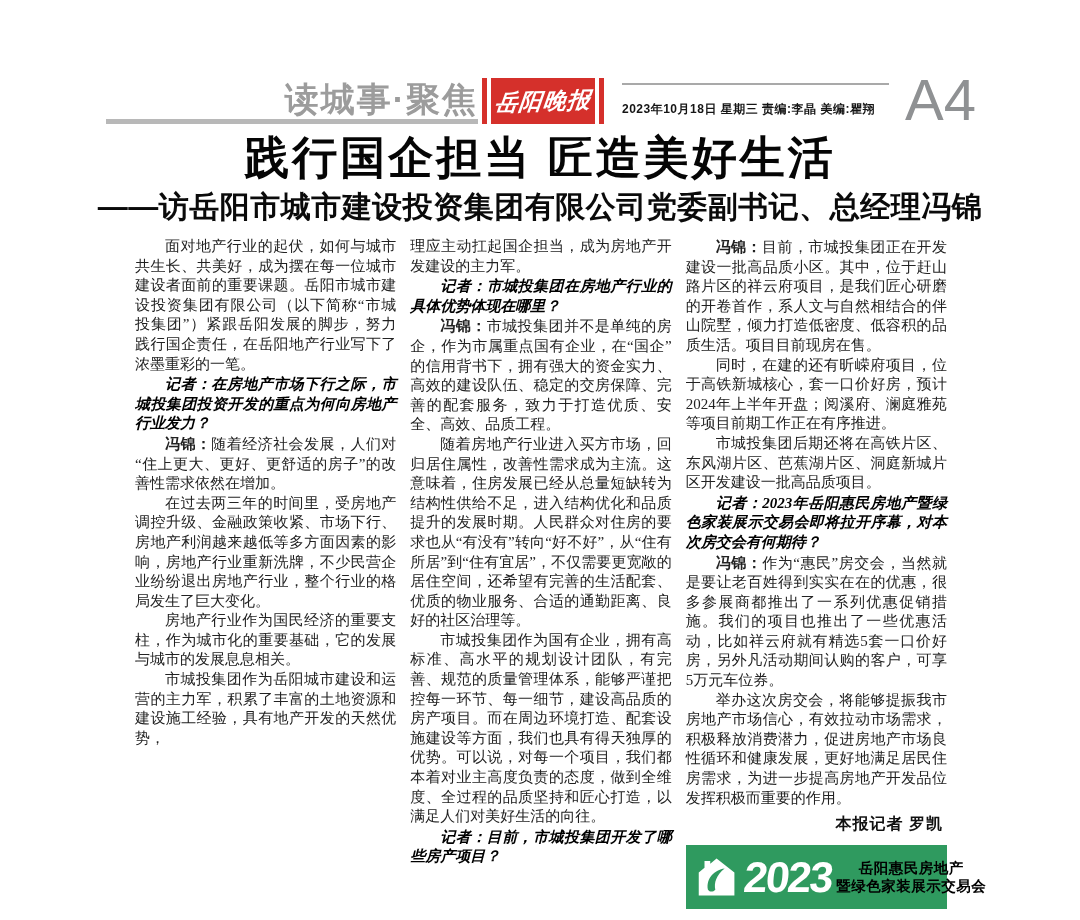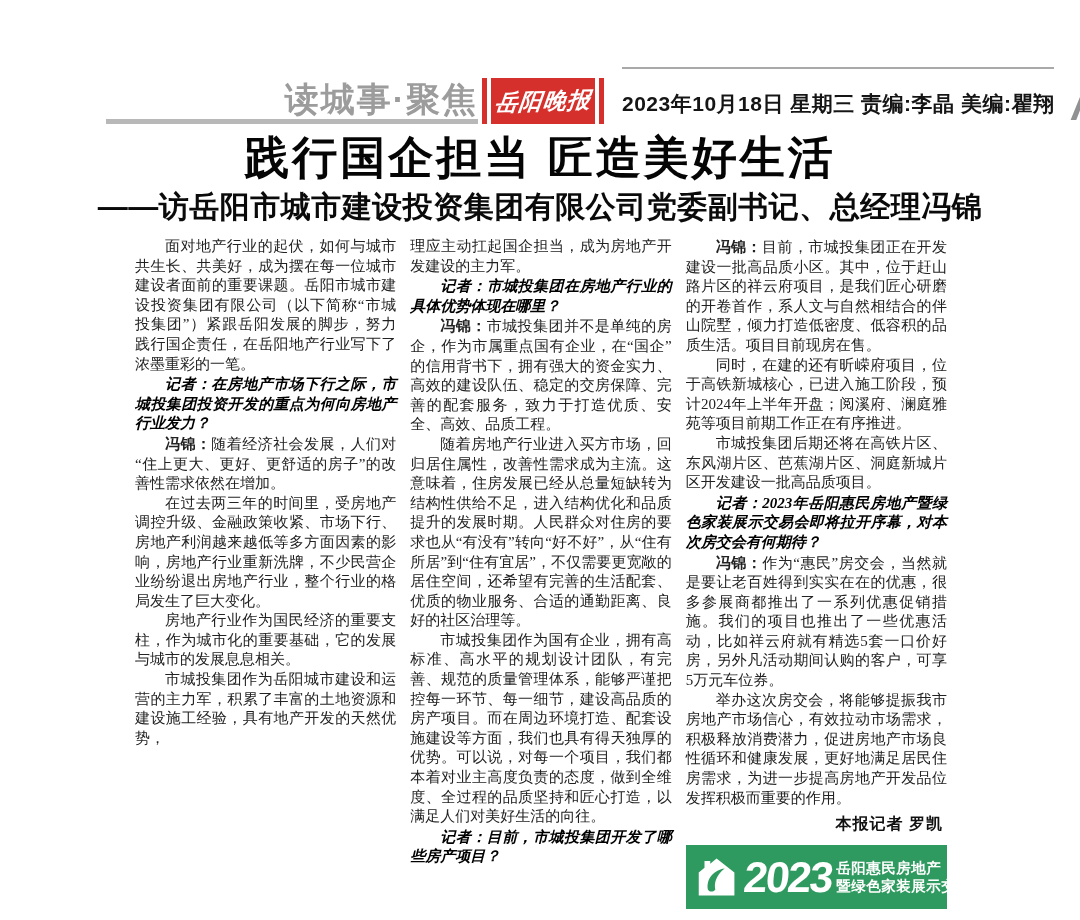--- a/index.html
+++ b/index.html
@@ -35,22 +35,22 @@
     width:104px;height:46px;background:#d5302b;color:#ffffff;
     display:flex;align-items:center;justify-content:center;
     font-family:"Liberation Serif",serif;font-weight:bold;font-style:italic;
     font-size:23px;letter-spacing:1px;
     transform:none;flex:0 0 auto;
   }
   .logo-box span{display:inline-block;transform:skewX(-8deg) rotate(-2deg);}
   .date-block{
     flex:1;margin-left:14px;
     border-top:2px solid #a9a9a9;
-    padding-top:21px;padding-bottom:6px;
-    font-size:21px;color:#151515;font-weight:bold;
+    padding-top:16px;padding-bottom:6px;
+    font-size:12px;color:#151515;font-weight:bold;
     white-space:nowrap;letter-spacing:0.5px;
   }
   .page-no{
     font-size:58px;color:#8f9193;line-height:0.85;
     margin-left:16px;font-weight:500;flex:0 0 auto;
   }
 
   
   .headline-wrap{
     position:absolute;top:131px;left:50px;right:50px;text-align:center;
@@ -100,22 +100,22 @@
     box-sizing:border-box;width:100%;
   }
   .banner svg{flex:0 0 auto;display:block;}
   .banner-year{
     color:#ffffff;font-size:43px;font-weight:bold;line-height:1;
     letter-spacing:-2px;display:inline-block;transform:skewX(-6deg);
     flex:0 0 auto;
   }
   .banner-lines{
     display:flex;flex-direction:column;justify-content:center;
-    color:#ffffff;font-weight:bold;line-height:1.25;
-    font-size:14.5px;letter-spacing:0.5px;white-space:nowrap;
+    color:#000000;font-weight:bold;line-height:1.25;
+    font-size:14.5px;letter-spacing:0.5px;white-space:nowrap;text-align:center;
   }
 </style>
 </head>
 <body>
 
 <div class="page">
 
   <div class="masthead">
     <div class="mast-left">
       <span class="section-title">读城事·聚焦</span>
@@ -151,21 +151,21 @@
           <p class="q"><b>记者：</b>市城投集团在房地产行业的具体优势体现在哪里？</p>
           <p class="a"><b>冯锦：</b>市城投集团并不是单纯的房企，作为市属重点国有企业，在“国企”的信用背书下，拥有强大的资金实力、高效的建设队伍、稳定的交房保障、完善的配套服务，致力于打造优质、安全、高效、品质工程。</p>
           <p class="body">随着房地产行业进入买方市场，回归居住属性，改善性需求成为主流。这意味着，住房发展已经从总量短缺转为结构性供给不足，进入结构优化和品质提升的发展时期。人民群众对住房的要求也从“有没有”转向“好不好”，从“住有所居”到“住有宜居”，不仅需要更宽敞的居住空间，还希望有完善的生活配套、优质的物业服务、合适的通勤距离、良好的社区治理等。</p>
           <p class="body">市城投集团作为国有企业，拥有高标准、高水平的规划设计团队，有完善、规范的质量管理体系，能够严谨把控每一环节、每一细节，建设高品质的房产项目。而在周边环境打造、配套设施建设等方面，我们也具有得天独厚的优势。可以说，对每一个项目，我们都本着对业主高度负责的态度，做到全维度、全过程的品质坚持和匠心打造，以满足人们对美好生活的向往。</p>
           <p class="q"><b>记者：</b>目前，市城投集团开发了哪些房产项目？</p>
         </div>
     </div>
     <div class="col">
       <div class="paras">
           <p class="a"><b>冯锦：</b>目前，市城投集团正在开发建设一批高品质小区。其中，位于赶山路片区的祥云府项目，是我们匠心研磨的开卷首作，系人文与自然相结合的伴山院墅，倾力打造低密度、低容积的品质生活。项目目前现房在售。</p>
-          <p class="body">同时，在建的还有昕嵘府项目，位于高铁新城核心，已进入施工阶段，预计2024年上半年开盘；阅溪府、澜庭雅苑等项目前期工作正在有序推进。</p>
+          <p class="body">同时，在建的还有昕嵘府项目，位于高铁新城核心，套一口价好房，预计2024年上半年开盘；阅溪府、澜庭雅苑等项目前期工作正在有序推进。</p>
           <p class="body">市城投集团后期还将在高铁片区、东风湖片区、芭蕉湖片区、洞庭新城片区开发建设一批高品质项目。</p>
           <p class="q"><b>记者：</b>2023年岳阳惠民房地产暨绿色家装展示交易会即将拉开序幕，对本次房交会有何期待？</p>
           <p class="a"><b>冯锦：</b>作为“惠民”房交会，当然就是要让老百姓得到实实在在的优惠，很多参展商都推出了一系列优惠促销措施。我们的项目也推出了一些优惠活动，比如祥云府就有精选5套一口价好房，另外凡活动期间认购的客户，可享5万元车位券。</p>
           <p class="body">举办这次房交会，将能够提振我市房地产市场信心，有效拉动市场需求，积极释放消费潜力，促进房地产市场良性循环和健康发展，更好地满足居民住房需求，为进一步提高房地产开发品位发挥积极而重要的作用。</p>
         </div>
       <div class="byline">本报记者 罗凯</div>
       <div class="banner" style="background: rgb(47, 154, 95);">
         <svg width="46" height="46" viewBox="0 0 40 40" aria-hidden="true">
           <path d="M5 36 V16 L10 12 V6 H15 V8.5 L20.5 4 L36 16 V36 Z" fill="#ffffff"></path>
           <path d="M13 31 C11 21 19 13.5 27.5 12.5 C20 18.5 18.2 25 19.4 31

